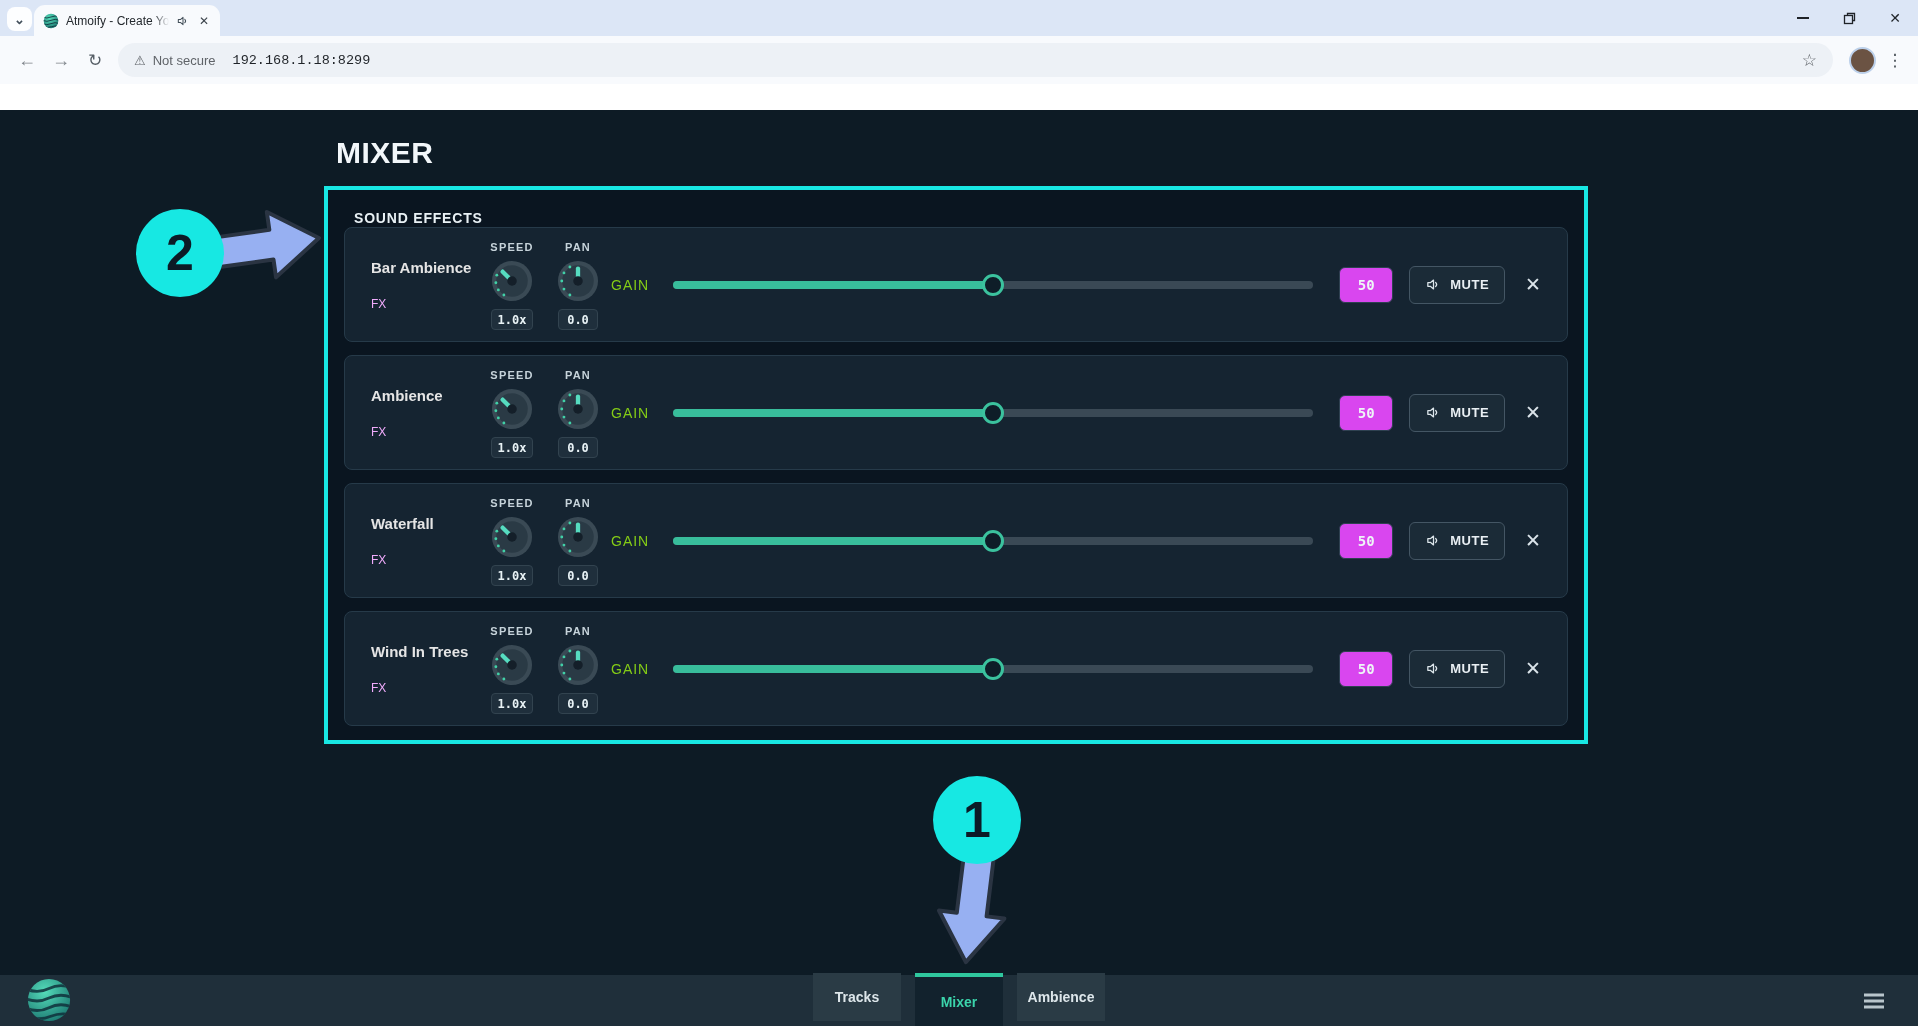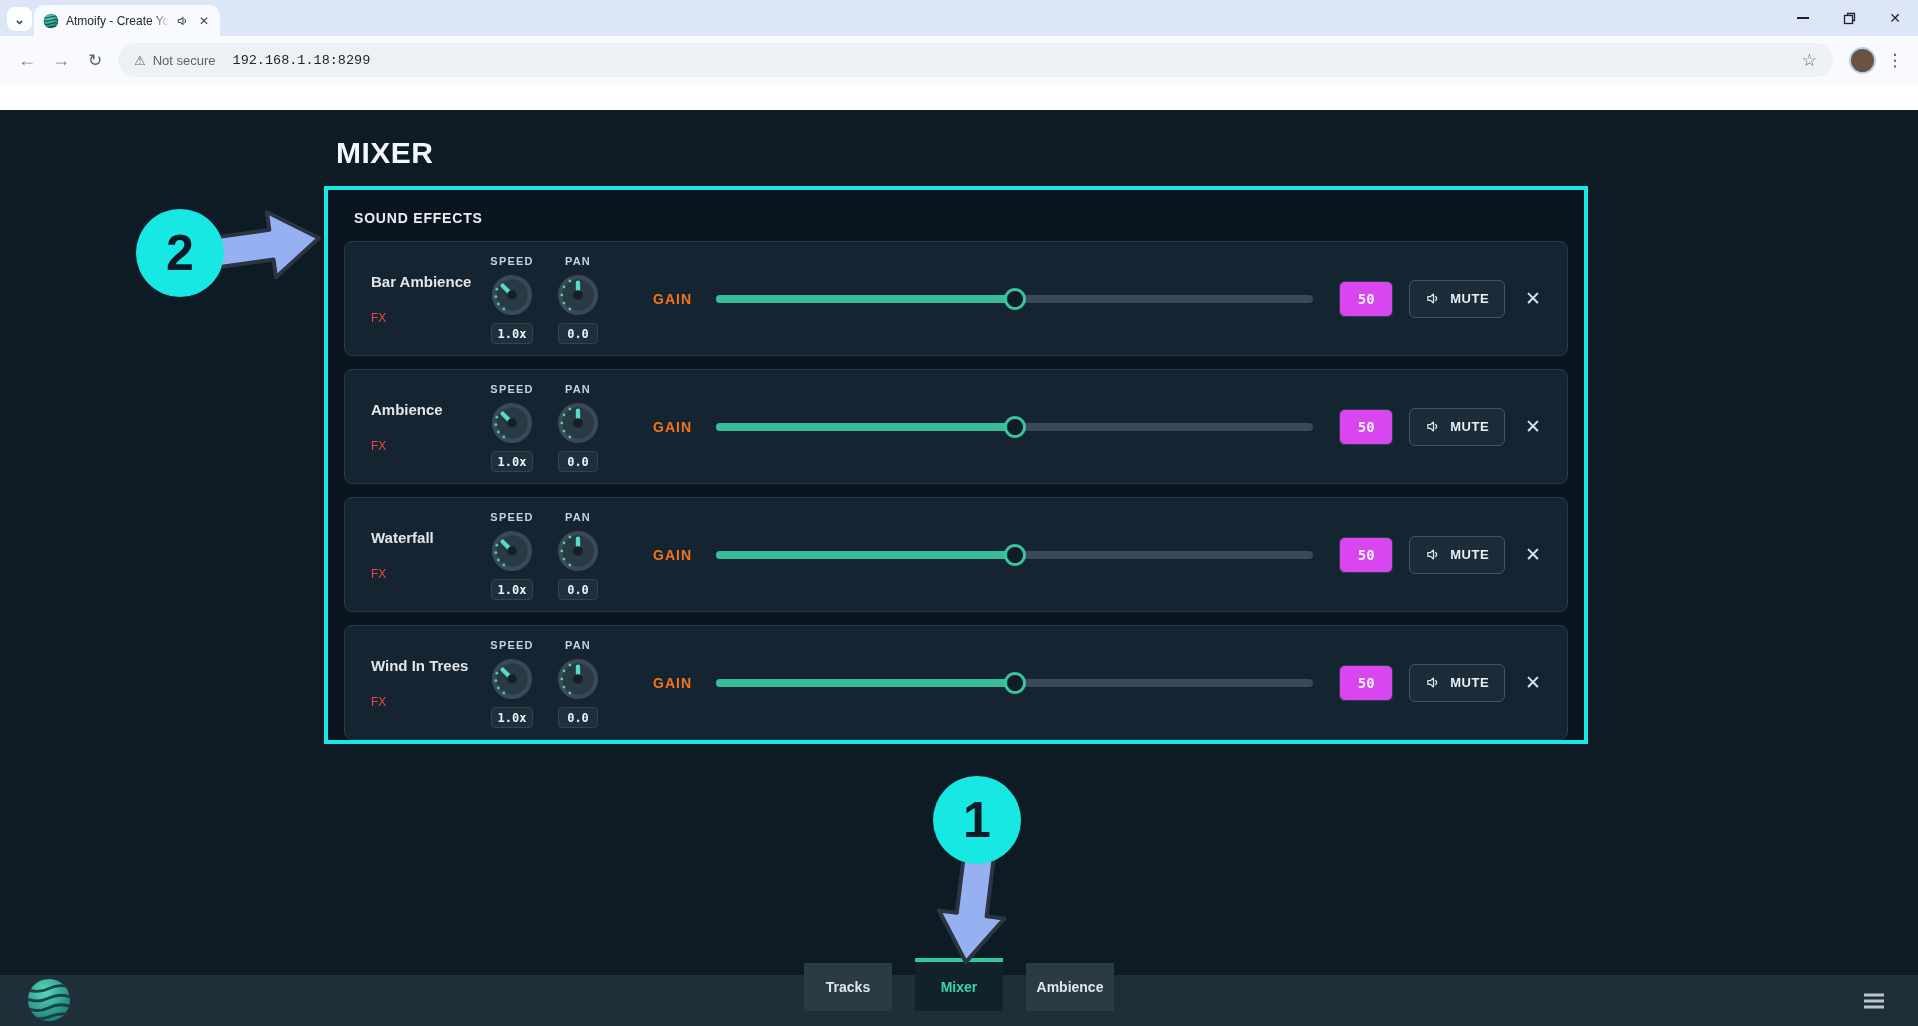--- a/index.html
+++ b/index.html
@@ -40,53 +40,53 @@
   .menu-dots { font-size:17px; color:#4a5158; width:26px; text-align:center; }
   .gap-strip { position:absolute; top:84px; left:0; right:0; height:26px; background:#ffffff; }
 
   
   .page { position:absolute; top:110px; left:0; right:0; bottom:0; background:#0d1b25; overflow:hidden; }
   .page-title { position:absolute; left:336px; top:26px; font-size:30px; font-weight:800;
     color:#f2f7fa; letter-spacing:.5px; }
 
   .panel { position:absolute; left:324px; top:76px; width:1264px; height:558px;
     border:4px solid #18e7e3; background:#0a1520; padding:14px 16px; }
-  .panel-header { font-size:14px; font-weight:700; color:#e9f1f5; letter-spacing:.8px; margin:6px 0 15px 10px; }
+  .panel-header { font-size:14px; font-weight:700; color:#e9f1f5; letter-spacing:.8px; margin:6px 0 1px 10px; }
   .card { height:115px; margin-bottom:13px; background:#152431; border:1px solid #263a49;
     border-radius:8px; display:flex; align-items:center; padding:0 26px; }
   .name-block { width:108px; }
   .ch-name { font-size:15px; font-weight:700; color:#e5e5e5; }
-  .ch-type { font-size:12px; color:#ef4444; margin-top:21px; }
+  .ch-type { font-size:12px; color:#f0abfc; margin-top:21px; }
   .knob-group { width:66px; height:100%; display:flex; flex-direction:column; align-items:center;
     justify-content:space-between; padding:13px 0 11px; }
   .knob-label { font-size:11px; font-weight:700; color:#c6d3da; letter-spacing:1.2px; }
   .knob { width:42px; height:42px; }
   .badge { min-width:40px; height:21px; padding:0 6px; background:#1f2f3c; border:1px solid #32434f;
     border-radius:4px; color:#e8f2f5; font-family:"DejaVu Sans Mono",monospace; font-size:12px;
     font-weight:700; display:flex; align-items:center; justify-content:center; }
-  .gain-label { margin-left:42px; font-size:14px; font-weight:700; letter-spacing:1px; color:#f97316; }
+  .gain-label { font-size:14px; font-weight:400; letter-spacing:1px; color:#84cc16; }
   .slider { flex:1; margin:0 26px 0 24px; position:relative; height:22px; }
   .track { position:absolute; top:7px; left:0; right:0; height:8px; border-radius:4px; background:#3a4955; }
   .fill  { position:absolute; top:7px; left:0; height:8px; border-radius:4px; background:#38bd9b; }
   .thumb { position:absolute; top:0; width:22px; height:22px; border-radius:50%; background:#0e1d28;
     border:3px solid #3bc29e; transform:translateX(-50%); }
   .value-box { min-width:54px; height:36px; background:#d946ef; border:1px solid #2e4150; border-radius:6px;
     color:#eef4f7; font-family:"DejaVu Sans Mono",monospace; font-size:14px; font-weight:700;
     display:flex; align-items:center; justify-content:center; }
   .mute-btn { margin-left:16px; height:38px; padding:0 15px; background:#1b2b37; border:1px solid #445664;
     border-radius:6px; color:#e9eff3; font-size:13px; font-weight:700; letter-spacing:.5px;
     display:flex; align-items:center; gap:8px; cursor:pointer; }
   .mute-btn svg { width:17px; height:17px; color:#dde6eb; }
   .close-x { margin-left:20px; color:#dbe4ea; font-size:19px; cursor:pointer; }
 
   
   .navbar { position:absolute; left:0; right:0; bottom:0; height:51px; background:#1f2f3a; }
   .logo { position:absolute; left:26px; top:2px; width:46px; height:46px; }
-  .nav-tabs { position:absolute; left:50%; transform:translateX(-50%); bottom:15px; display:flex;
-    gap:23px; align-items:flex-end; }
+  .nav-tabs { position:absolute; left:50%; transform:translateX(-50%); bottom:0; display:flex;
+    gap:14px; }
   .nav-tab { width:88px; height:48px; background:#2a3b45; color:#dde6ea; font-size:14px; font-weight:700;
     display:flex; align-items:center; justify-content:center; cursor:pointer; }
   .nav-tab.active { height:53px; background:#12222d; color:#3bd4ab; border-top:4px solid #2fc79e; }
   .hamburger { position:absolute; right:34px; top:50%; transform:translateY(-50%); display:flex;
     flex-direction:column; gap:3px; cursor:pointer; }
   .hamburger span { width:20px; height:3px; background:#b9c6cc; }
 
   
   .annot-circle { position:absolute; width:88px; height:88px; border-radius:50%; background:#17e8e3;
     color:#0c1a26; font-size:50px; font-weight:800; display:flex; align-items:center;

